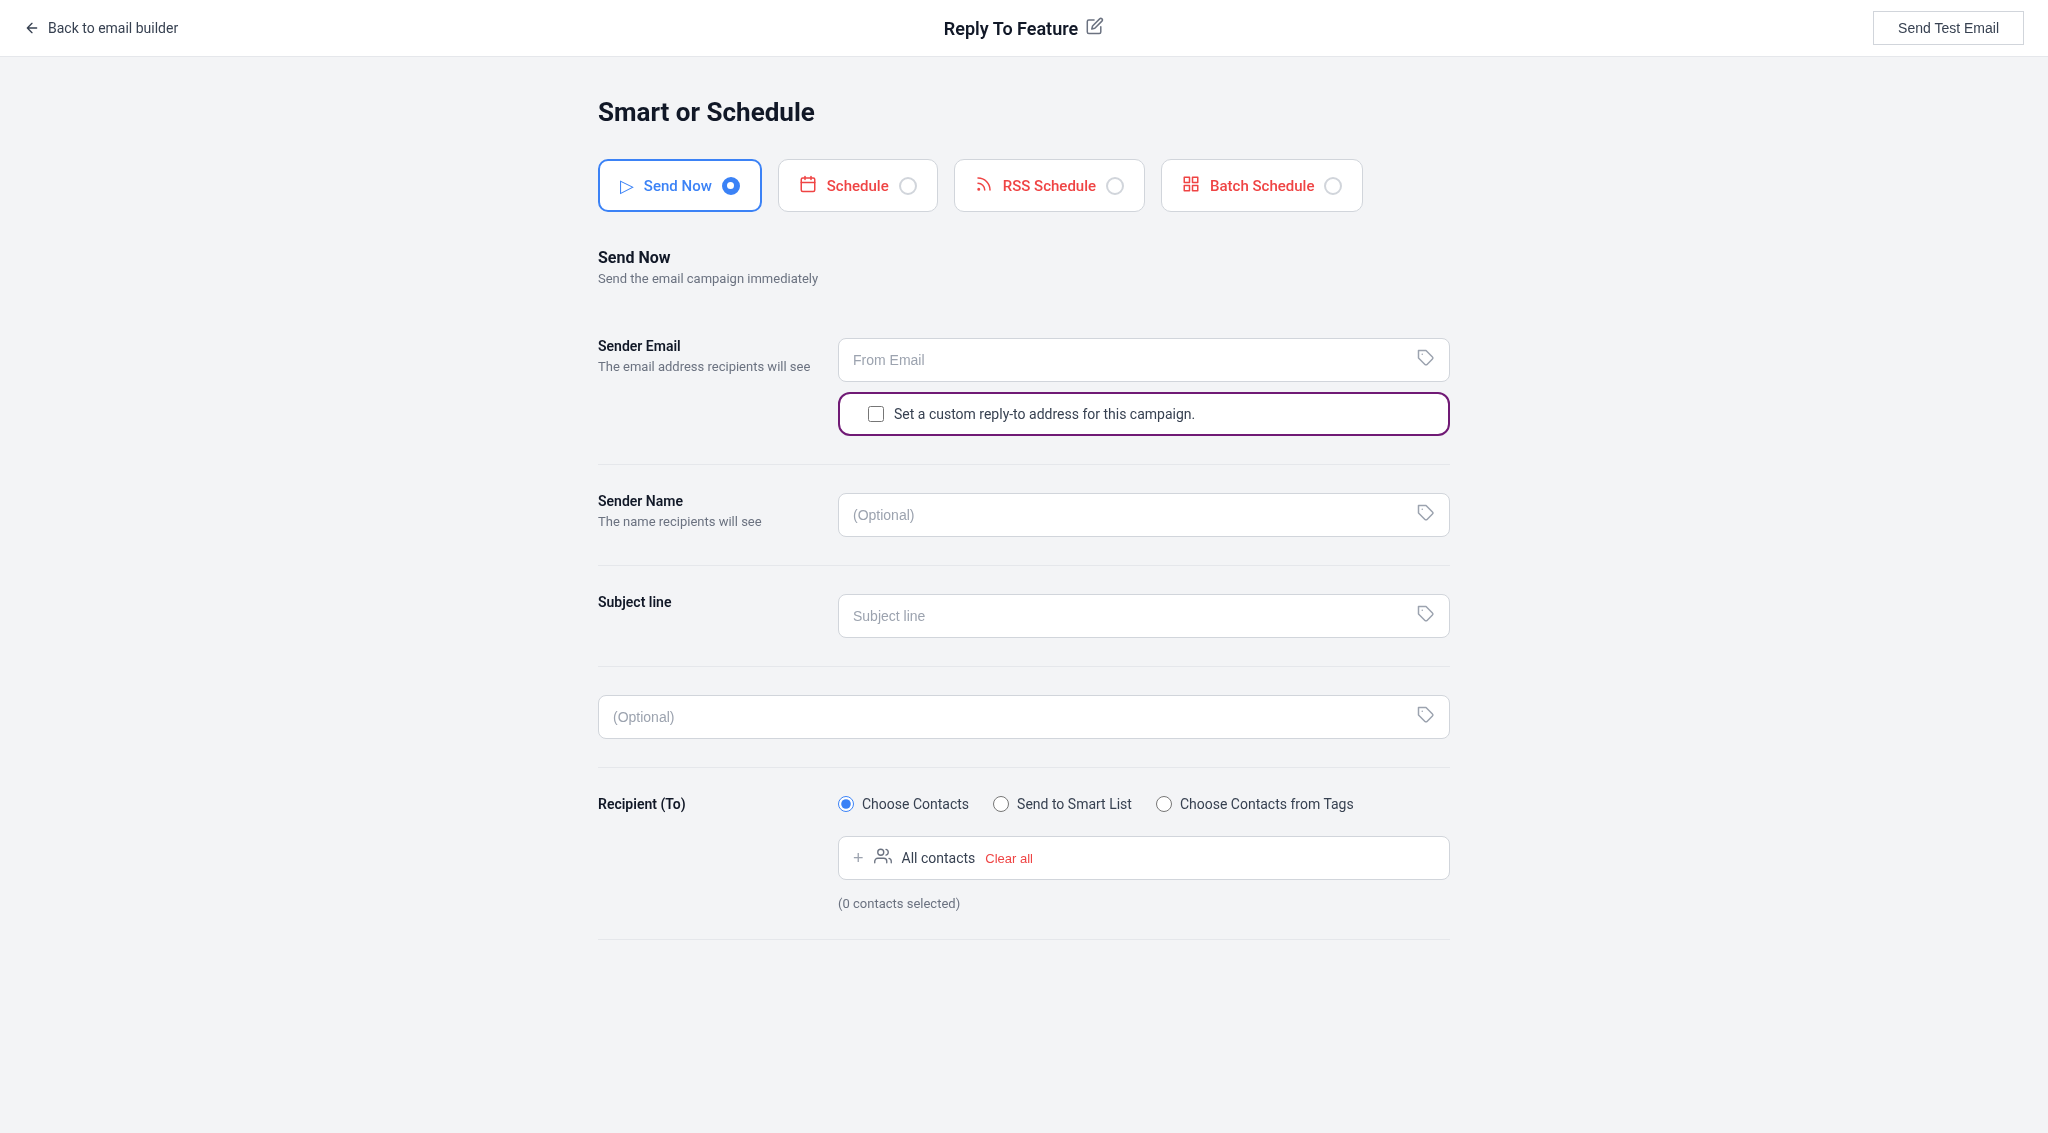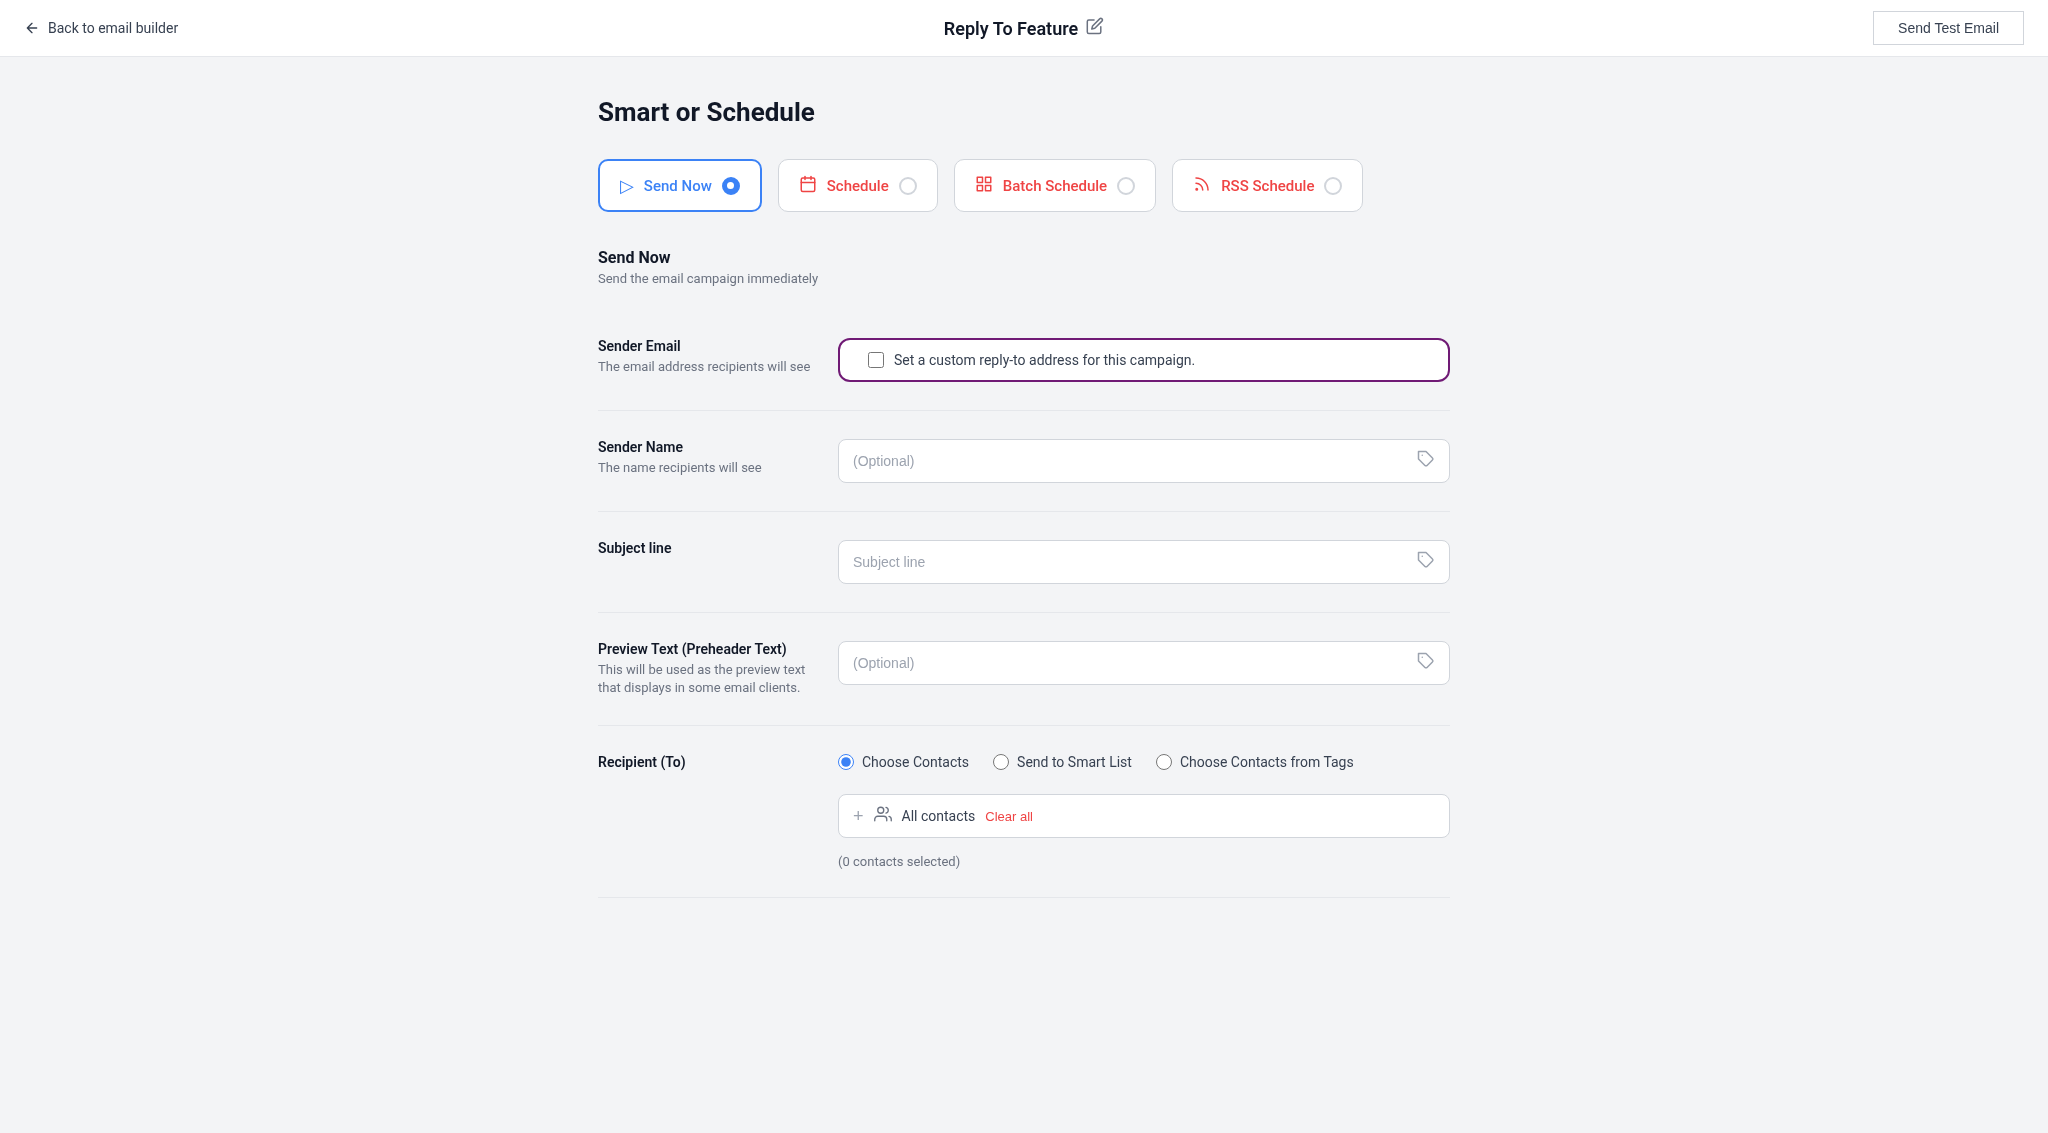--- a/index.html
+++ b/index.html
@@ -306,53 +306,62 @@
             <line x1="8" y1="2" x2="8" y2="6"></line>
             <line x1="3" y1="10" x2="21" y2="10"></line>
           </svg>
       </span>
       <span>Schedule</span>
       <div class="radio-circle"></div>
     </div>
     <div class="send-mode-card">
       <span class="card-icon">
         <svg width="18" height="18" viewBox="0 0 24 24" fill="none" stroke="currentColor" stroke-width="2" stroke-linecap="round" stroke-linejoin="round">
+            <path d="M4 11a9 9 0 0 1 9 9"></path>
+            <path d="M4 4a16 16 0 0 1 16 16"></path>
+            <circle cx="5" cy="19" r="1"></circle>
+          </svg>
+      </span>
+      <span>RSS Schedule</span>
+      <div class="radio-circle"></div>
+    </div>
+    <div class="send-mode-card">
+      <span class="card-icon">
+        <svg width="18" height="18" viewBox="0 0 24 24" fill="none" stroke="currentColor" stroke-width="2" stroke-linecap="round" stroke-linejoin="round">
             <rect x="3" y="3" width="7" height="7"></rect>
             <rect x="14" y="3" width="7" height="7"></rect>
             <rect x="3" y="14" width="7" height="7"></rect>
             <rect x="14" y="14" width="7" height="7"></rect>
           </svg>
       </span>
       <span>Batch Schedule</span>
       <div class="radio-circle"></div>
     </div>
-    <div class="send-mode-card">
-      <span class="card-icon">
-        <svg width="18" height="18" viewBox="0 0 24 24" fill="none" stroke="currentColor" stroke-width="2" stroke-linecap="round" stroke-linejoin="round">
-            <path d="M4 11a9 9 0 0 1 9 9"></path>
-            <path d="M4 4a16 16 0 0 1 16 16"></path>
-            <circle cx="5" cy="19" r="1"></circle>
-          </svg>
-      </span>
-      <span>RSS Schedule</span>
-      <div class="radio-circle"></div>
-    </div>
   </div>
 
   <div class="section-header">
     <h3>Send Now</h3>
     <p>Send the email campaign immediately</p>
   </div>
 
   <div class="form-row">
     <div class="form-label-col">
       <div class="label">Sender Email</div>
       <div class="sublabel">The email address recipients will see</div>
     </div>
     <div class="form-field-col">
+      <div class="input-wrapper">
+        <input type="text" placeholder="From Email" style="">
+        <span class="tag-icon">
+          <svg width="18" height="18" viewBox="0 0 24 24" fill="none" stroke="currentColor" stroke-width="2" stroke-linecap="round" stroke-linejoin="round">
+              <path d="M20.59 13.41l-7.17 7.17a2 2 0 0 1-2.83 0L2 12V2h10l8.59 8.59a2 2 0 0 1 0 2.82z"></path>
+              <line x1="7" y1="7" x2="7.01" y2="7"></line>
+            </svg>
+        </span>
+      </div>
       <div class="reply-to-card">
         <input type="checkbox" id="reply-to-checkbox" style="">
         <label for="reply-to-checkbox">Set a custom reply-to address for this campaign.</label>
       </div>
     </div>
   </div>
 
   <div class="form-row">
     <div class="form-label-col">
       <div class="label">Sender Name</div>
@@ -382,24 +391,20 @@
           <svg width="18" height="18" viewBox="0 0 24 24" fill="none" stroke="currentColor" stroke-width="2" stroke-linecap="round" stroke-linejoin="round">
               <path d="M20.59 13.41l-7.17 7.17a2 2 0 0 1-2.83 0L2 12V2h10l8.59 8.59a2 2 0 0 1 0 2.82z"></path>
               <line x1="7" y1="7" x2="7.01" y2="7"></line>
             </svg>
         </span>
       </div>
     </div>
   </div>
 
   <div class="form-row">
-    <div class="form-label-col">
-      <div class="label">Preview Text (Preheader Text)</div>
-      <div class="sublabel">This will be used as the preview text that displays in some email clients.</div>
-    </div>
     <div class="form-field-col">
       <div class="input-wrapper">
         <input type="text" placeholder="(Optional)" style="">
         <span class="tag-icon">
           <svg width="18" height="18" viewBox="0 0 24 24" fill="none" stroke="currentColor" stroke-width="2" stroke-linecap="round" stroke-linejoin="round">
               <path d="M20.59 13.41l-7.17 7.17a2 2 0 0 1-2.83 0L2 12V2h10l8.59 8.59a2 2 0 0 1 0 2.82z"></path>
               <line x1="7" y1="7" x2="7.01" y2="7"></line>
             </svg>
         </span>
       </div>

